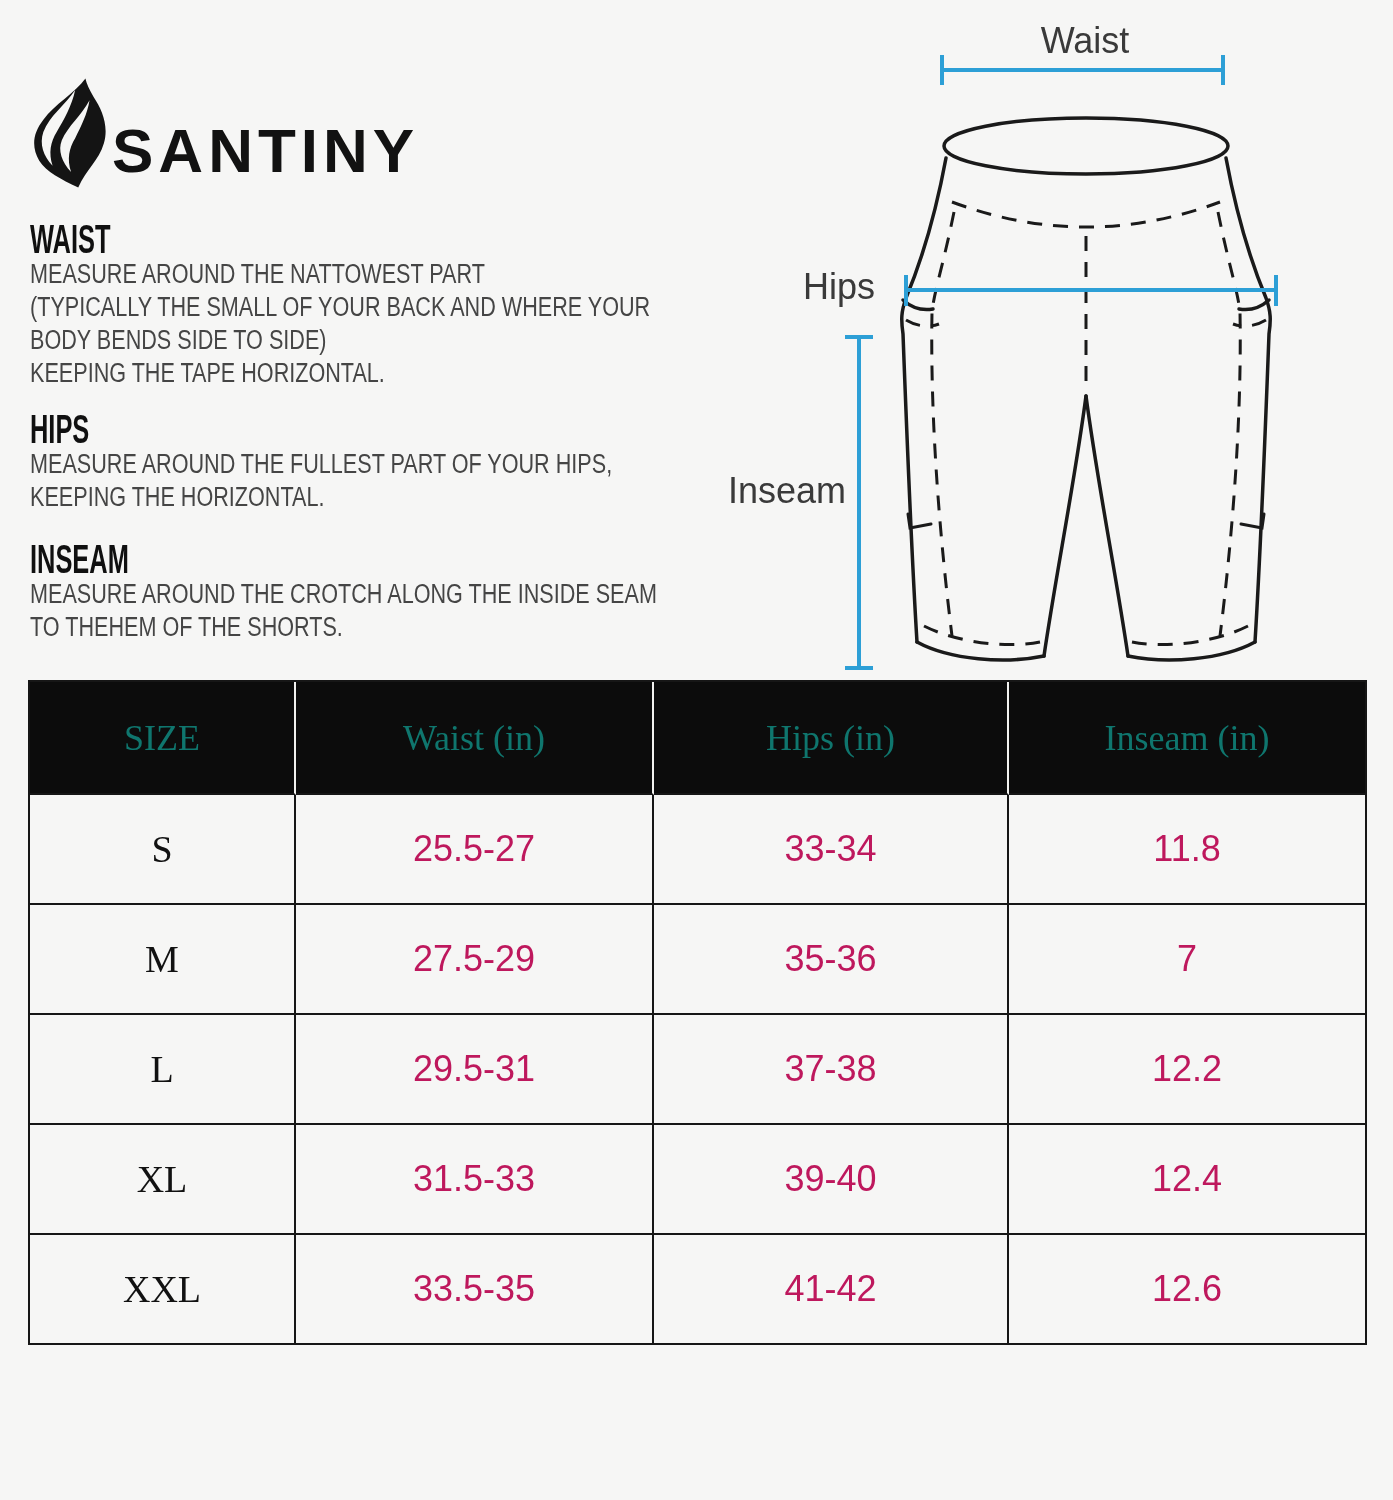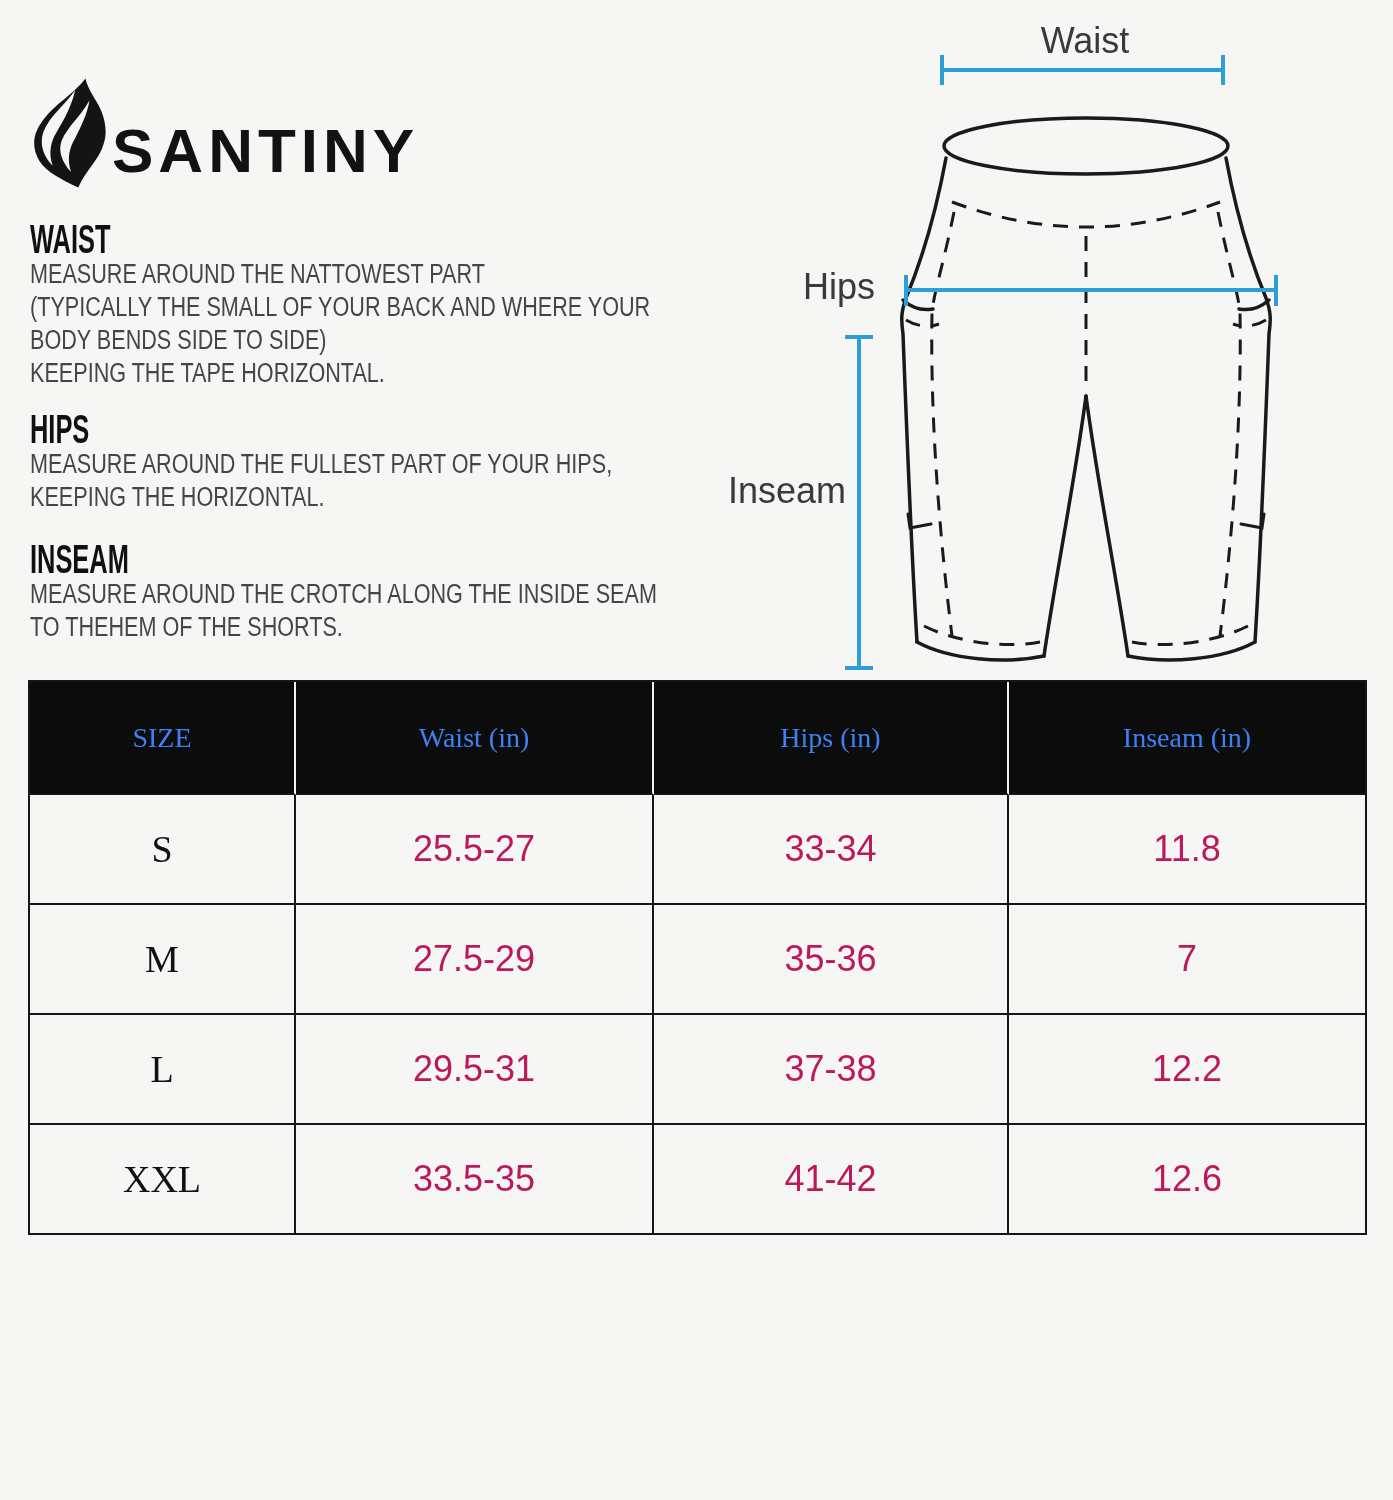--- a/index.html
+++ b/index.html
@@ -50,22 +50,22 @@
   #label-hips   { left:739px; top:268px; }
   #label-inseam { left:687px; top:472px; }
 
   
   table.size-table {
     position:absolute; left:28px; top:680px; width:1335px;
     border:2px solid #161616; border-spacing:0; table-layout:fixed;
     background:#f6f6f5;
   }
   .size-table th {
-    background:#0c0c0c; color:#3b82f6; height:111px;
-    font-family:"Liberation Serif", serif; font-weight:400; font-size:28px;
+    background:#0c0c0c; color:#0f766e; height:111px;
+    font-family:"Liberation Serif", serif; font-weight:400; font-size:36px;
     border-right:2px solid #f2f2f0; border-bottom:2px solid #161616;
     text-align:center; vertical-align:middle; padding:0;
   }
   .size-table th:last-child { border-right:none; }
   .size-table td {
     height:108px; text-align:center; vertical-align:middle; padding:0;
     border-right:2px solid #161616; border-bottom:2px solid #161616;
     font-size:36px; color:#be185d;
   }
   .size-table td:last-child { border-right:none; }
@@ -198,20 +198,26 @@
         <td>35-36</td>
         <td>7</td>
       </tr>
       <tr>
         <td class="size-cell">L</td>
         <td>29.5-31</td>
         <td>37-38</td>
         <td>12.2</td>
       </tr>
       <tr>
+        <td class="size-cell">XL</td>
+        <td>31.5-33</td>
+        <td>39-40</td>
+        <td>12.4</td>
+      </tr>
+      <tr>
         <td class="size-cell">XXL</td>
         <td>33.5-35</td>
         <td>41-42</td>
         <td>12.6</td>
       </tr>
     </tbody>
   </table>
 
 </div>
 

